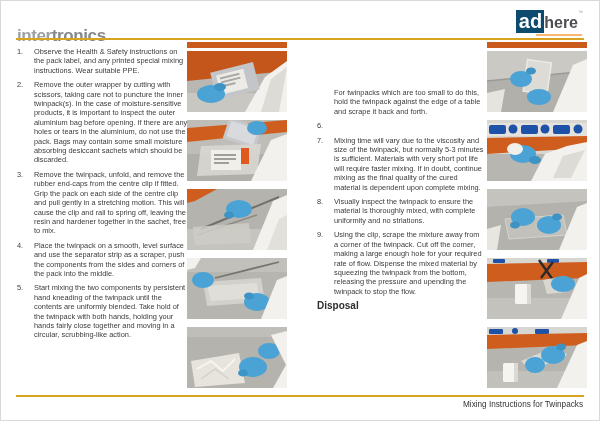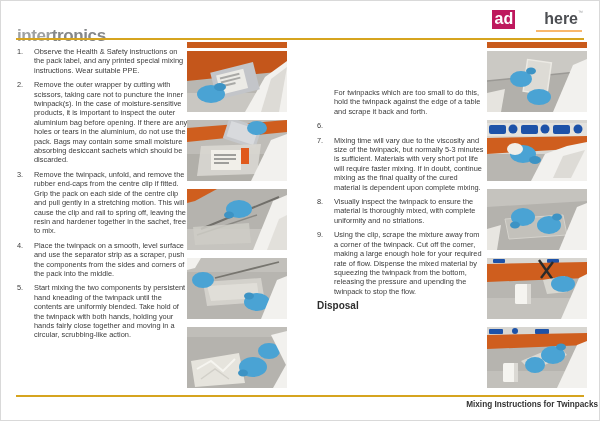--- a/index.html
+++ b/index.html
@@ -20,24 +20,24 @@
     font-size:17px; font-weight:bold; letter-spacing:-0.4px;
   }
   .logo-intertronics .lt-light { color:#9ea1a2; }
   .logo-intertronics .lt-dark  { color:#85888a; }
 
   .logo-adhere {
     position:absolute; right:16px; top:9px; text-align:right;
     line-height:1; white-space:nowrap;
   }
   .logo-adhere .ad {
-    background:#be185d; color:#ffffff; font-weight:bold; font-size:16px;
+    background:#0c4a6e; color:#ffffff; font-weight:bold; font-size:20px;
     padding:1px 2px 2px 3px; display:inline-block;
   }
-  .logo-adhere .here { color:#4d4f53; font-weight:bold; font-size:16px;padding-left:29px; }
+  .logo-adhere .here { color:#4d4f53; font-weight:bold; font-size:16px; }
   .logo-adhere .tm { color:#9a9c9e; font-size:5px; vertical-align:top; }
   .logo-adhere .tagline-bar {
     height:2px; width:46px; background:#f6921e; opacity:.65;
     margin:1px 1px 0 auto;
   }
 
   .rule { position:absolute; left:15px; right:15px; height:1.5px; background:#d6a41f; }
   .rule-top { top:37px; }
   .rule-bottom { top:394px; }
 
@@ -55,22 +55,22 @@
   
   .photocol { position:absolute; top:41px; width:100px; }
   .photocol-left  { left:186px; }
   .photocol-right { left:486px; }
   .photo-topbar { width:100px; height:6px; background:#c95a1c; margin-bottom:3px; }
   .photo { width:100px; height:61px; margin-bottom:8px; display:block; }
   .photo svg { display:block; }
 
   
   .footer-title {
-    position:absolute; right:1px; top:399px;
-    font-size:8.2px; font-weight:bold; color:#333333;
+    position:absolute; right:16px; top:399px;
+    font-size:8.2px; font-weight:normal; color:#333333;
   }
 </style>
 </head>
 <body>
 
 <div class="page">
 
   <div class="logo-intertronics">
     <span class="lt-light">inter</span><span class="lt-dark">tronics</span>
   </div>

